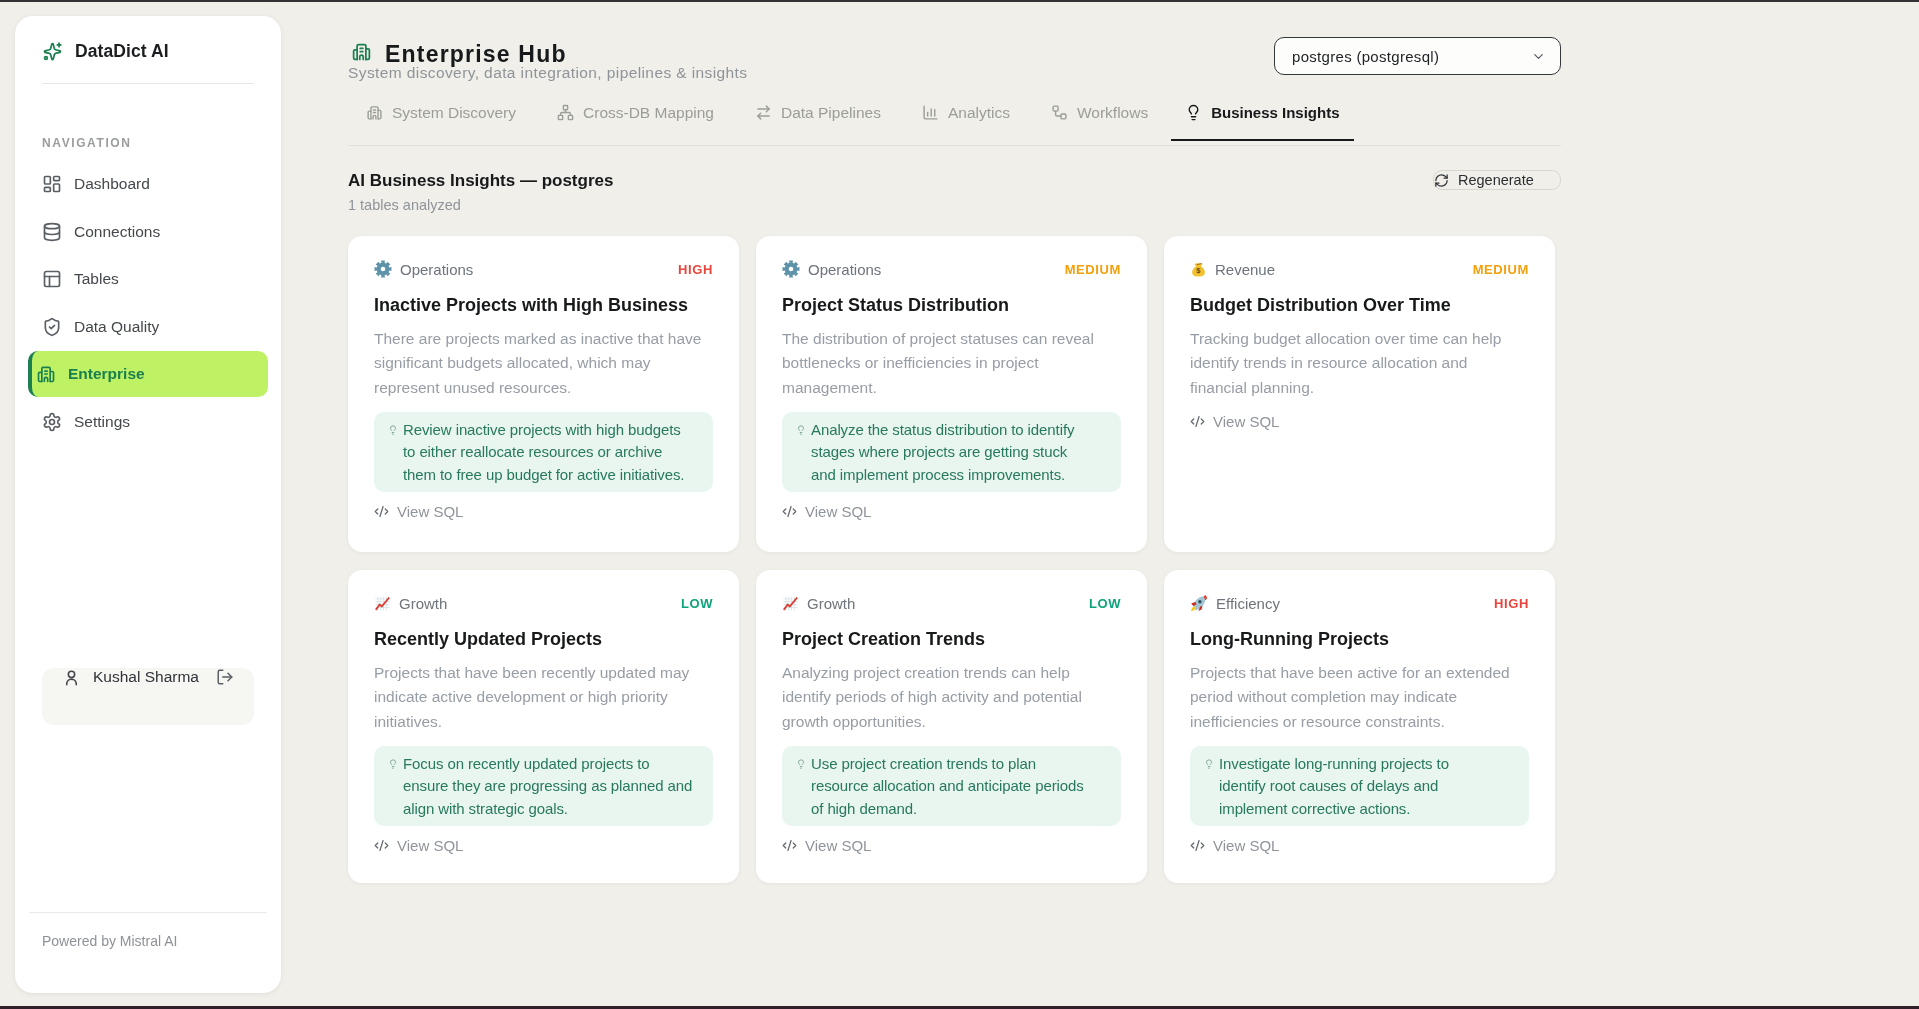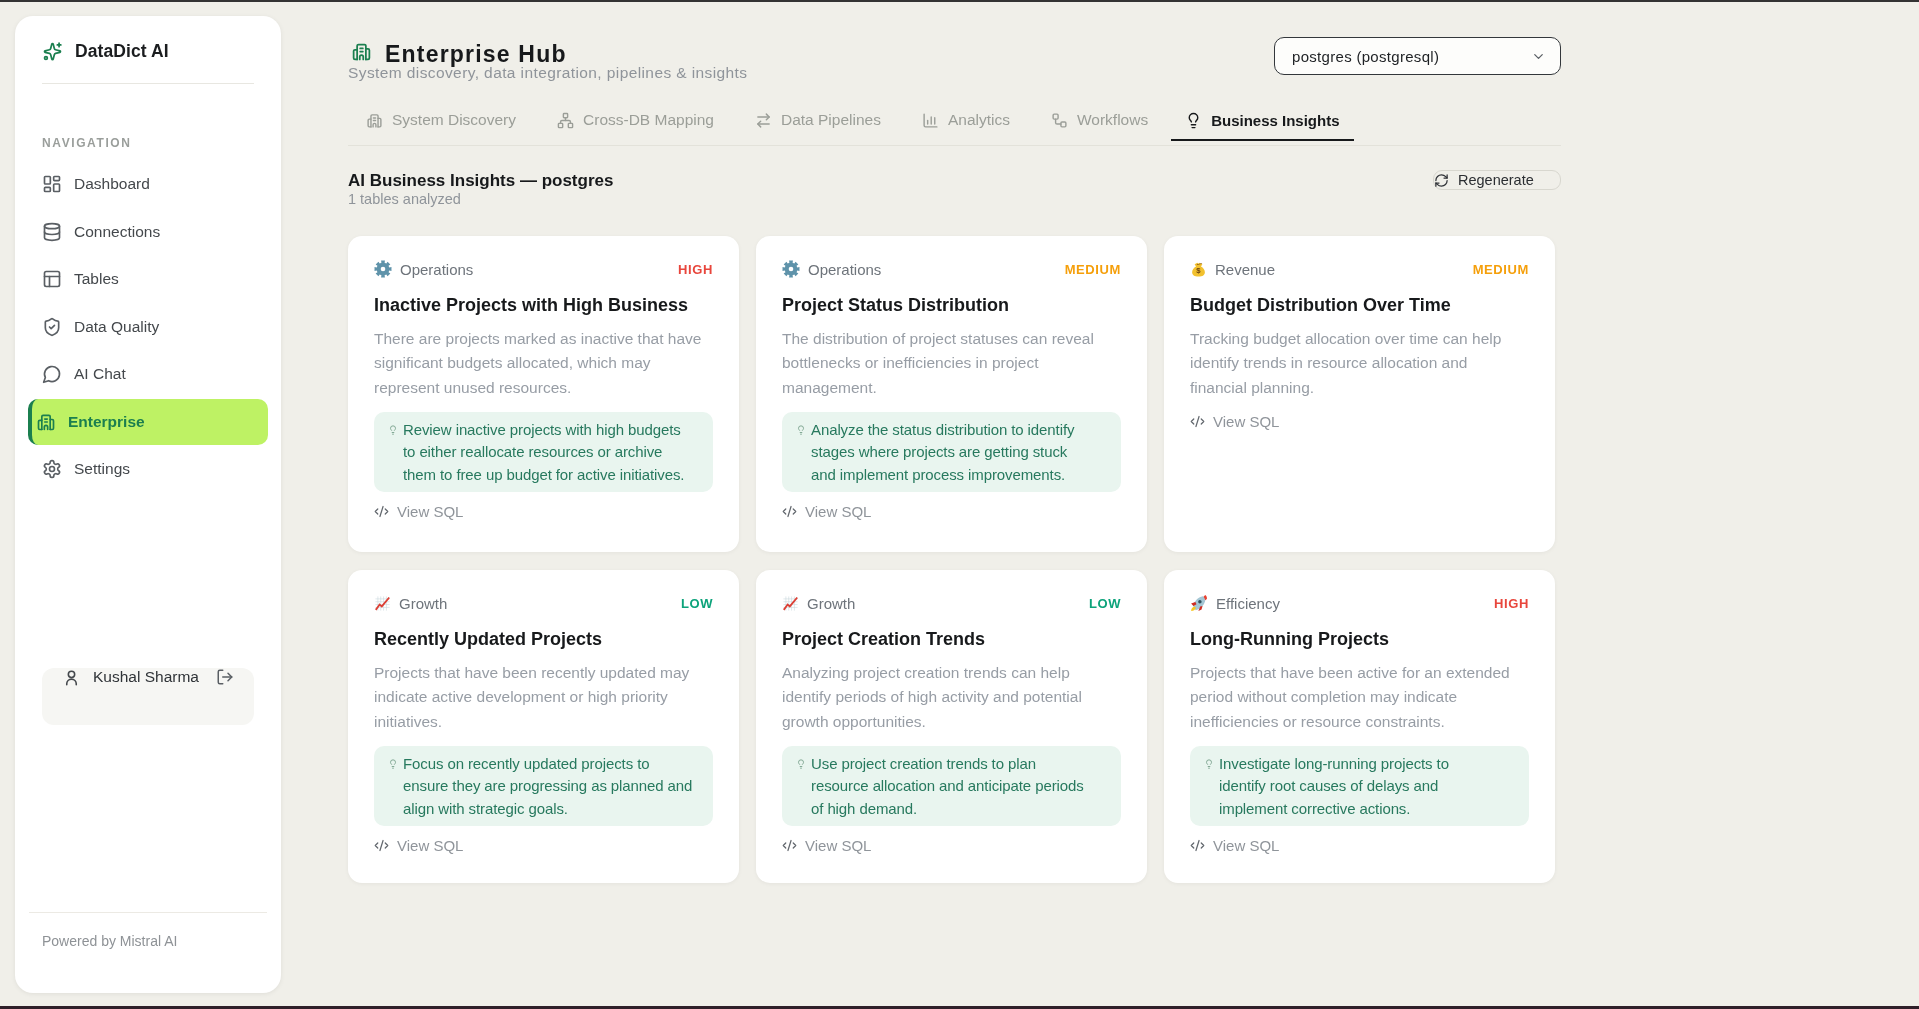--- a/index.html
+++ b/index.html
@@ -25,26 +25,26 @@
 .powered{position:absolute;left:27px;top:917px;font-size:14px;color:#8e9296}
 
 .main{position:absolute;left:348px;top:0;width:1213px;height:1009px}
 .pagehead{position:absolute;left:3px;top:41px}
 .ph-row{display:flex;align-items:flex-start;gap:13px}
 .ph-title{font-size:23px;font-weight:700;color:#17191b;letter-spacing:1.2px}
 .ph-sub{margin-top:-4px;margin-left:-3px;font-size:15.5px;letter-spacing:.4px;color:#8f949a}
 .select{position:absolute;left:926px;top:37px;width:287px;height:38px;background:#fdfdfb;border:1.5px solid #33373b;border-radius:10px;display:flex;align-items:center;padding:0 14px 0 17px;font-size:15px;letter-spacing:.3px;color:#1e2124}
 .select svg{margin-left:auto}
 .tabs{position:absolute;left:0;top:104px;width:1213px;height:42px;border-bottom:1px solid #e3e2da;display:flex}
-.tab{display:flex;align-items:center;gap:9px;padding:0 18px 9px;margin-right:5px;font-size:15.5px;color:#9b9e98;position:relative}
+.tab{display:flex;align-items:flex-start;gap:9px;padding:0 18px 9px;margin-right:5px;font-size:15.5px;color:#9b9e98;position:relative}
 .tab.active{color:#17191b;font-weight:600;font-size:15px;padding:0 14px 9px}
 .tab.active:after{content:"";position:absolute;left:0;right:0;bottom:4px;height:2.5px;background:#17191b}
 .sechead{position:absolute;left:0;top:171px;width:1213px}
 .sec-title{font-size:17px;font-weight:700;color:#17191b}
-.sec-sub{font-size:14.5px;color:#8f949a}
+.sec-sub{margin-top:6px;font-size:14.5px;color:#8f949a}
 .regen{position:absolute;right:0;top:-1px;width:128px;height:20px;background:transparent;border:1px solid #d8d7cf;border-radius:9px;display:flex;align-items:center;justify-content:flex-start;gap:9px;font-size:14.5px;color:#2b2e32}
 
 .grid{position:absolute;left:0;top:236px;width:1213px;display:grid;grid-template-columns:391px 391px 391px;grid-template-rows:316px 313px;gap:18px 17px}
 .card{background:#fff;border-radius:14px;box-shadow:0 1px 4px rgba(0,0,0,.05);padding:24px 26px;position:relative}
 .cat{display:flex;align-items:center;gap:8px;height:18px;margin-bottom:14px;font-size:15px;color:#6e747b}
 .badge{margin-left:auto;font-size:13px;font-weight:700;letter-spacing:.6px}
 .b-high{color:#e8463c}.b-med{color:#f59f0a}.b-low{color:#0da37b}
 .ctitle{font-size:18px;font-weight:700;color:#17191b;line-height:26px;margin-bottom:9px}
 .cbody{font-size:15.5px;color:#979da5;line-height:24.3px;margin-bottom:12px}
 .rec{background:#e9f5ef;border-radius:10px;height:80px;padding:7px 14px;display:flex;gap:5px}
@@ -82,23 +82,20 @@
         </svg>Connections</div>
     <div class="navitem"><svg width="20" height="20" viewBox="0 0 24 24" fill="none" stroke="#5a5f64" stroke-width="2" stroke-linecap="round" stroke-linejoin="round">
           <rect width="18" height="18" x="3" y="3" rx="2"></rect>
           <path d="M3 9h18"></path>
           <path d="M9 9v12"></path>
         </svg>Tables</div>
     <div class="navitem"><svg width="20" height="20" viewBox="0 0 24 24" fill="none" stroke="#5a5f64" stroke-width="2" stroke-linecap="round" stroke-linejoin="round">
           <path d="M20 13c0 5-3.5 7.5-7.66 8.95a1 1 0 0 1-.67-.01C7.5 20.5 4 18 4 13V6a1 1 0 0 1 1-1c2 0 4.5-1.2 6.24-2.72a1.17 1.17 0 0 1 1.52 0C14.51 3.81 17 5 19 5a1 1 0 0 1 1 1z"></path>
           <path d="m9 12 2 2 4-4"></path>
         </svg>Data Quality</div>
-    <div class="navitem"><svg width="20" height="20" viewBox="0 0 24 24" fill="none" stroke="#5a5f64" stroke-width="2" stroke-linecap="round" stroke-linejoin="round">
-          <path d="M7.9 20A9 9 0 1 0 4 16.1L2 22Z"></path>
-        </svg>AI Chat</div>
     <div class="navitem active"><svg width="20" height="20" viewBox="0 0 24 24" fill="none" stroke="#1b7f4f" stroke-width="2" stroke-linecap="round" stroke-linejoin="round">
           <path d="M7 21V5.5A1.5 1.5 0 0 1 8.5 4h7A1.5 1.5 0 0 1 17 5.5V21"></path>
           <path d="M7 10H4.5A1.5 1.5 0 0 0 3 11.5v8A1.5 1.5 0 0 0 4.5 21H7"></path>
           <path d="M17 9h2.5A1.5 1.5 0 0 1 21 10.5v9a1.5 1.5 0 0 1-1.5 1.5H17"></path>
           <path d="M10.5 8.5h3"></path>
           <path d="M10.5 12h3"></path>
           <path d="M14 21v-3a2 2 0 1 0-4 0v3"></path>
         </svg>Enterprise</div>
     <div class="navitem"><svg width="20" height="20" viewBox="0 0 24 24" fill="none" stroke="#5a5f64" stroke-width="2" stroke-linecap="round" stroke-linejoin="round">
           <path d="M12.22 2h-.44a2 2 0 0 0-2 2v.18a2 2 0 0 1-1 1.73l-.43.25a2 2 0 0 1-2 0l-.15-.08a2 2 0 0 0-2.73.73l-.22.38a2 2 0 0 0 .73 2.73l.15.1a2 2 0 0 1 1 1.72v.51a2 2 0 0 1-1 1.74l-.15.09a2 2 0 0 0-.73 2.73l.22.38a2 2 0 0 0 2.73.73l.15-.08a2 2 0 0 1 2 0l.43.25a2 2 0 0 1 1 1.73V20a2 2 0 0 0 2 2h.44a2 2 0 0 0 2-2v-.18a2 2 0 0 1 1-1.73l.43-.25a2 2 0 0 1 2 0l.15.08a2 2 0 0 0 2.73-.73l.22-.39a2 2 0 0 0-.73-2.73l-.15-.08a2 2 0 0 1-1-1.74v-.5a2 2 0 0 1 1-1.74l.15-.09a2 2 0 0 0 .73-2.73l-.22-.38a2 2 0 0 0-2.73-.73l-.15.08a2 2 0 0 1-2 0l-.43-.25a2 2 0 0 1-1-1.73V4a2 2 0 0 0-2-2z"></path>

